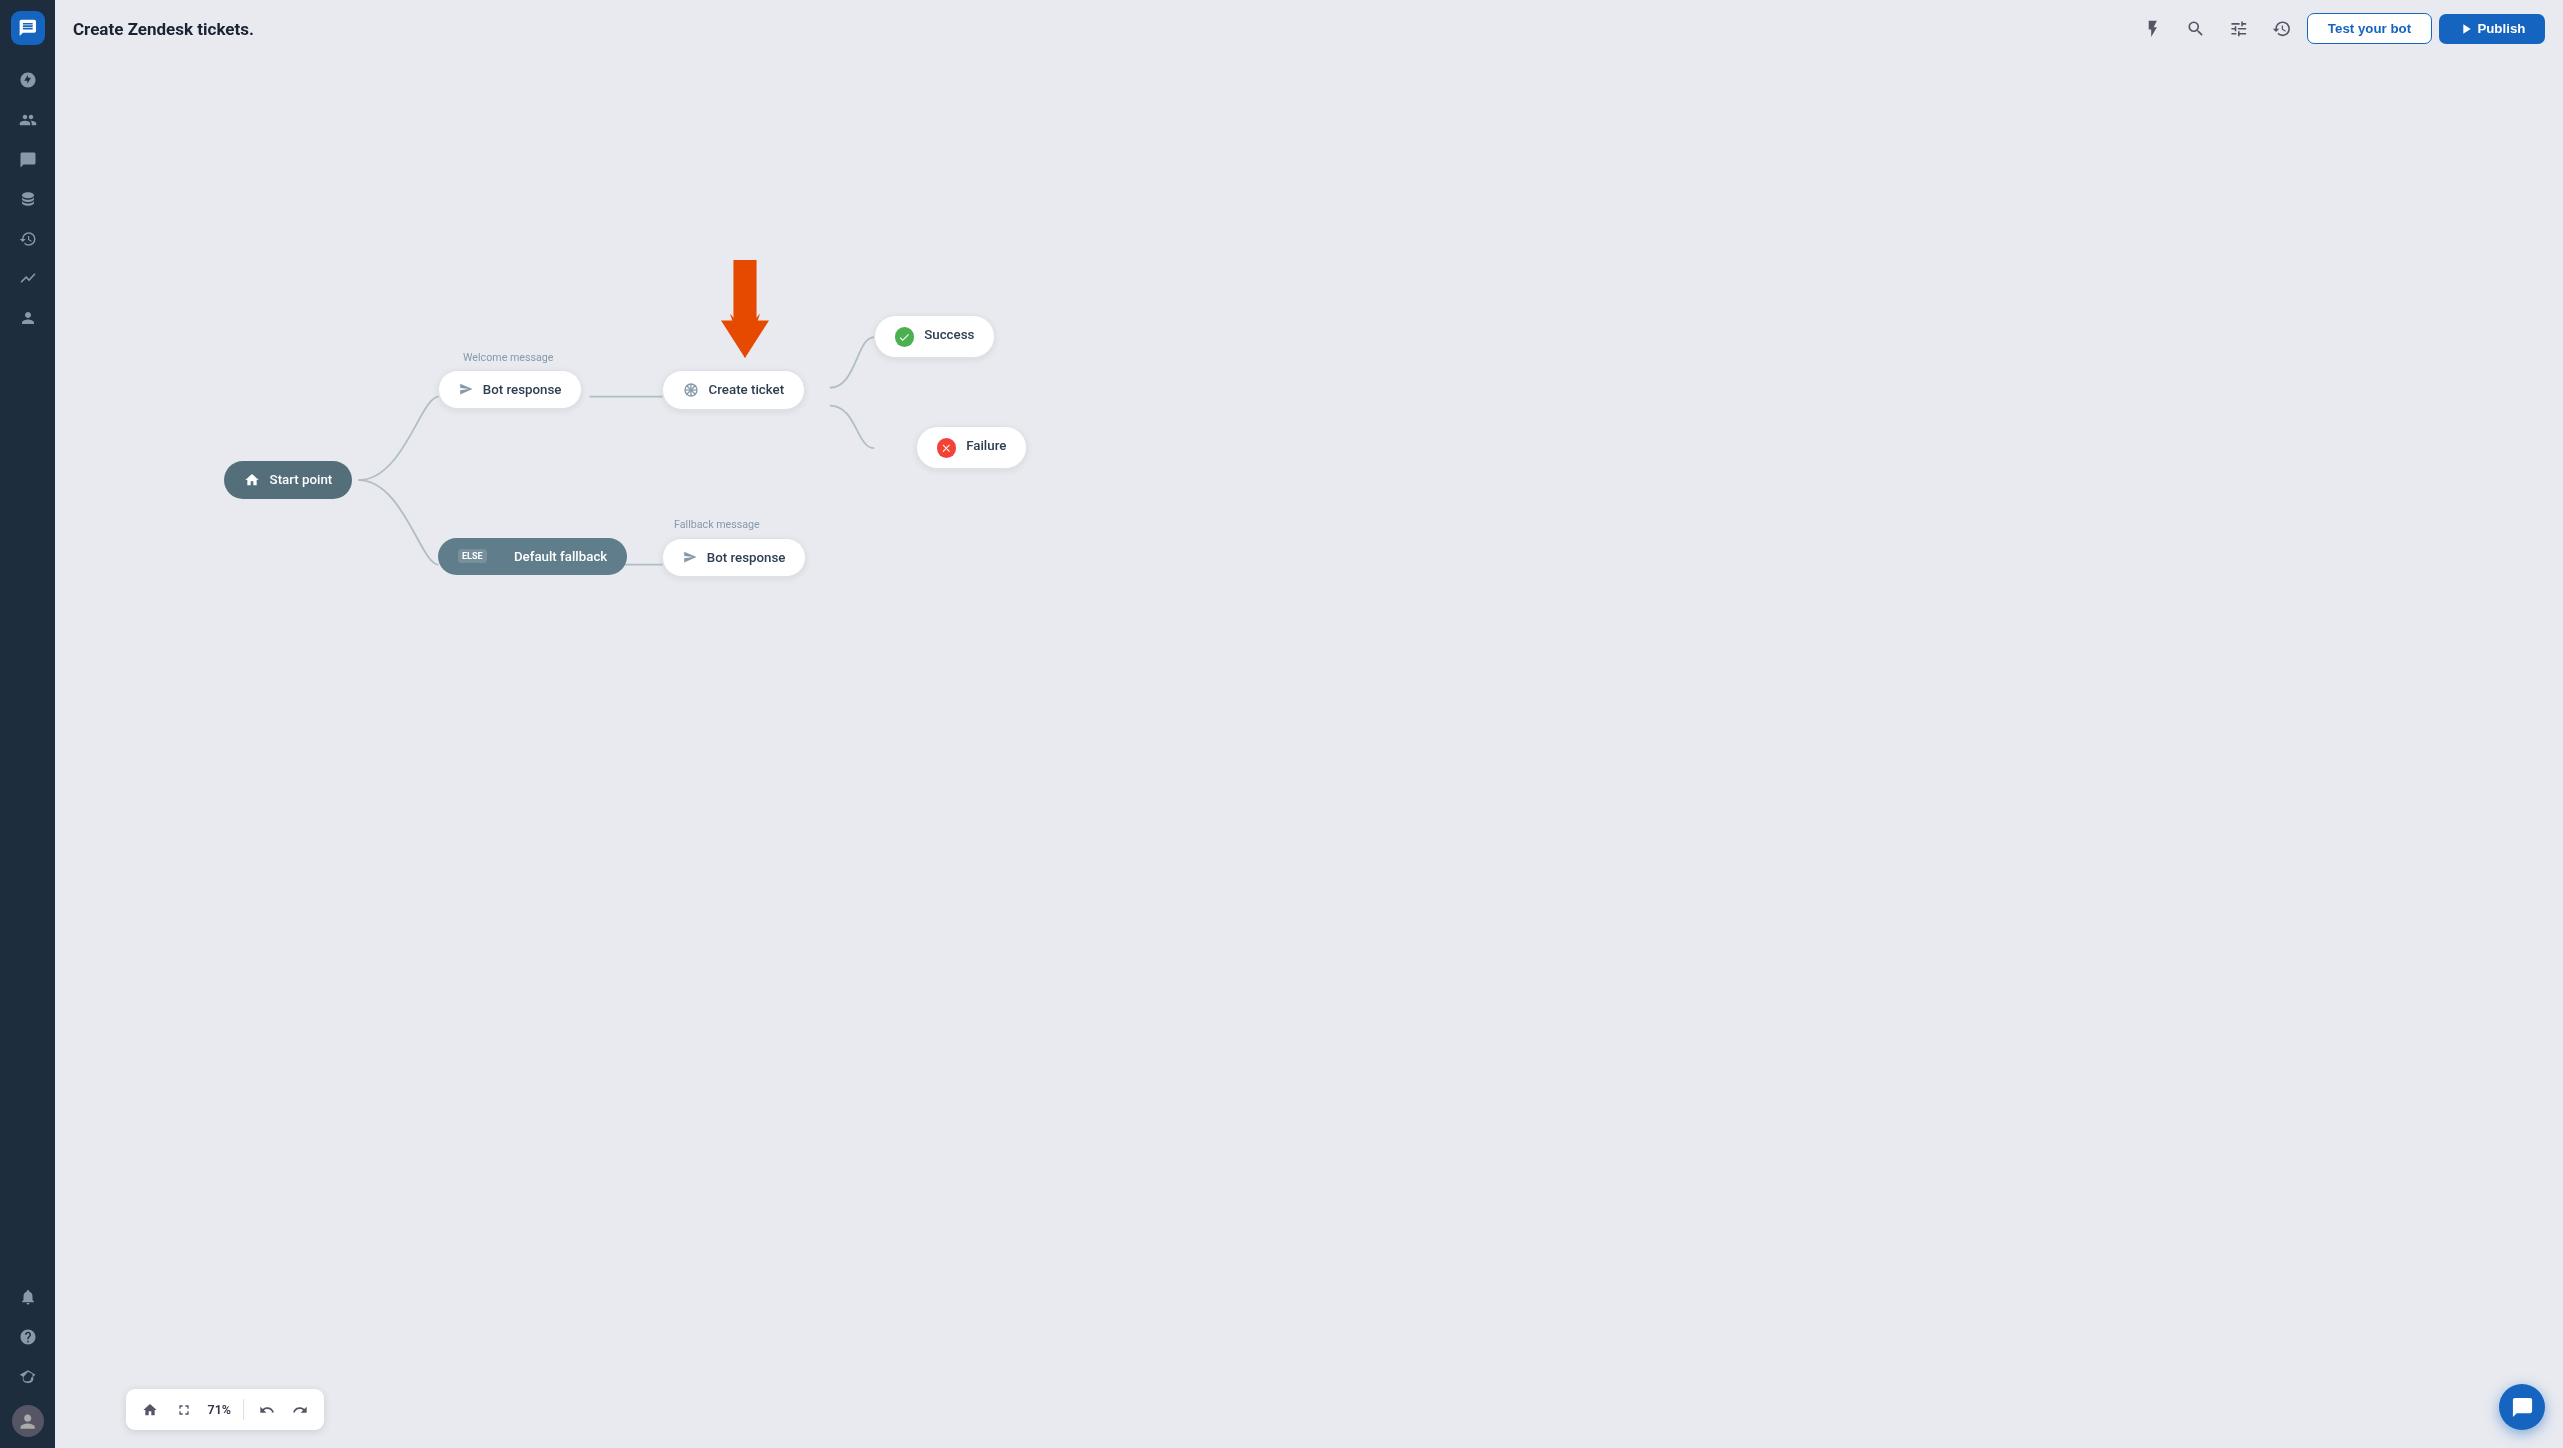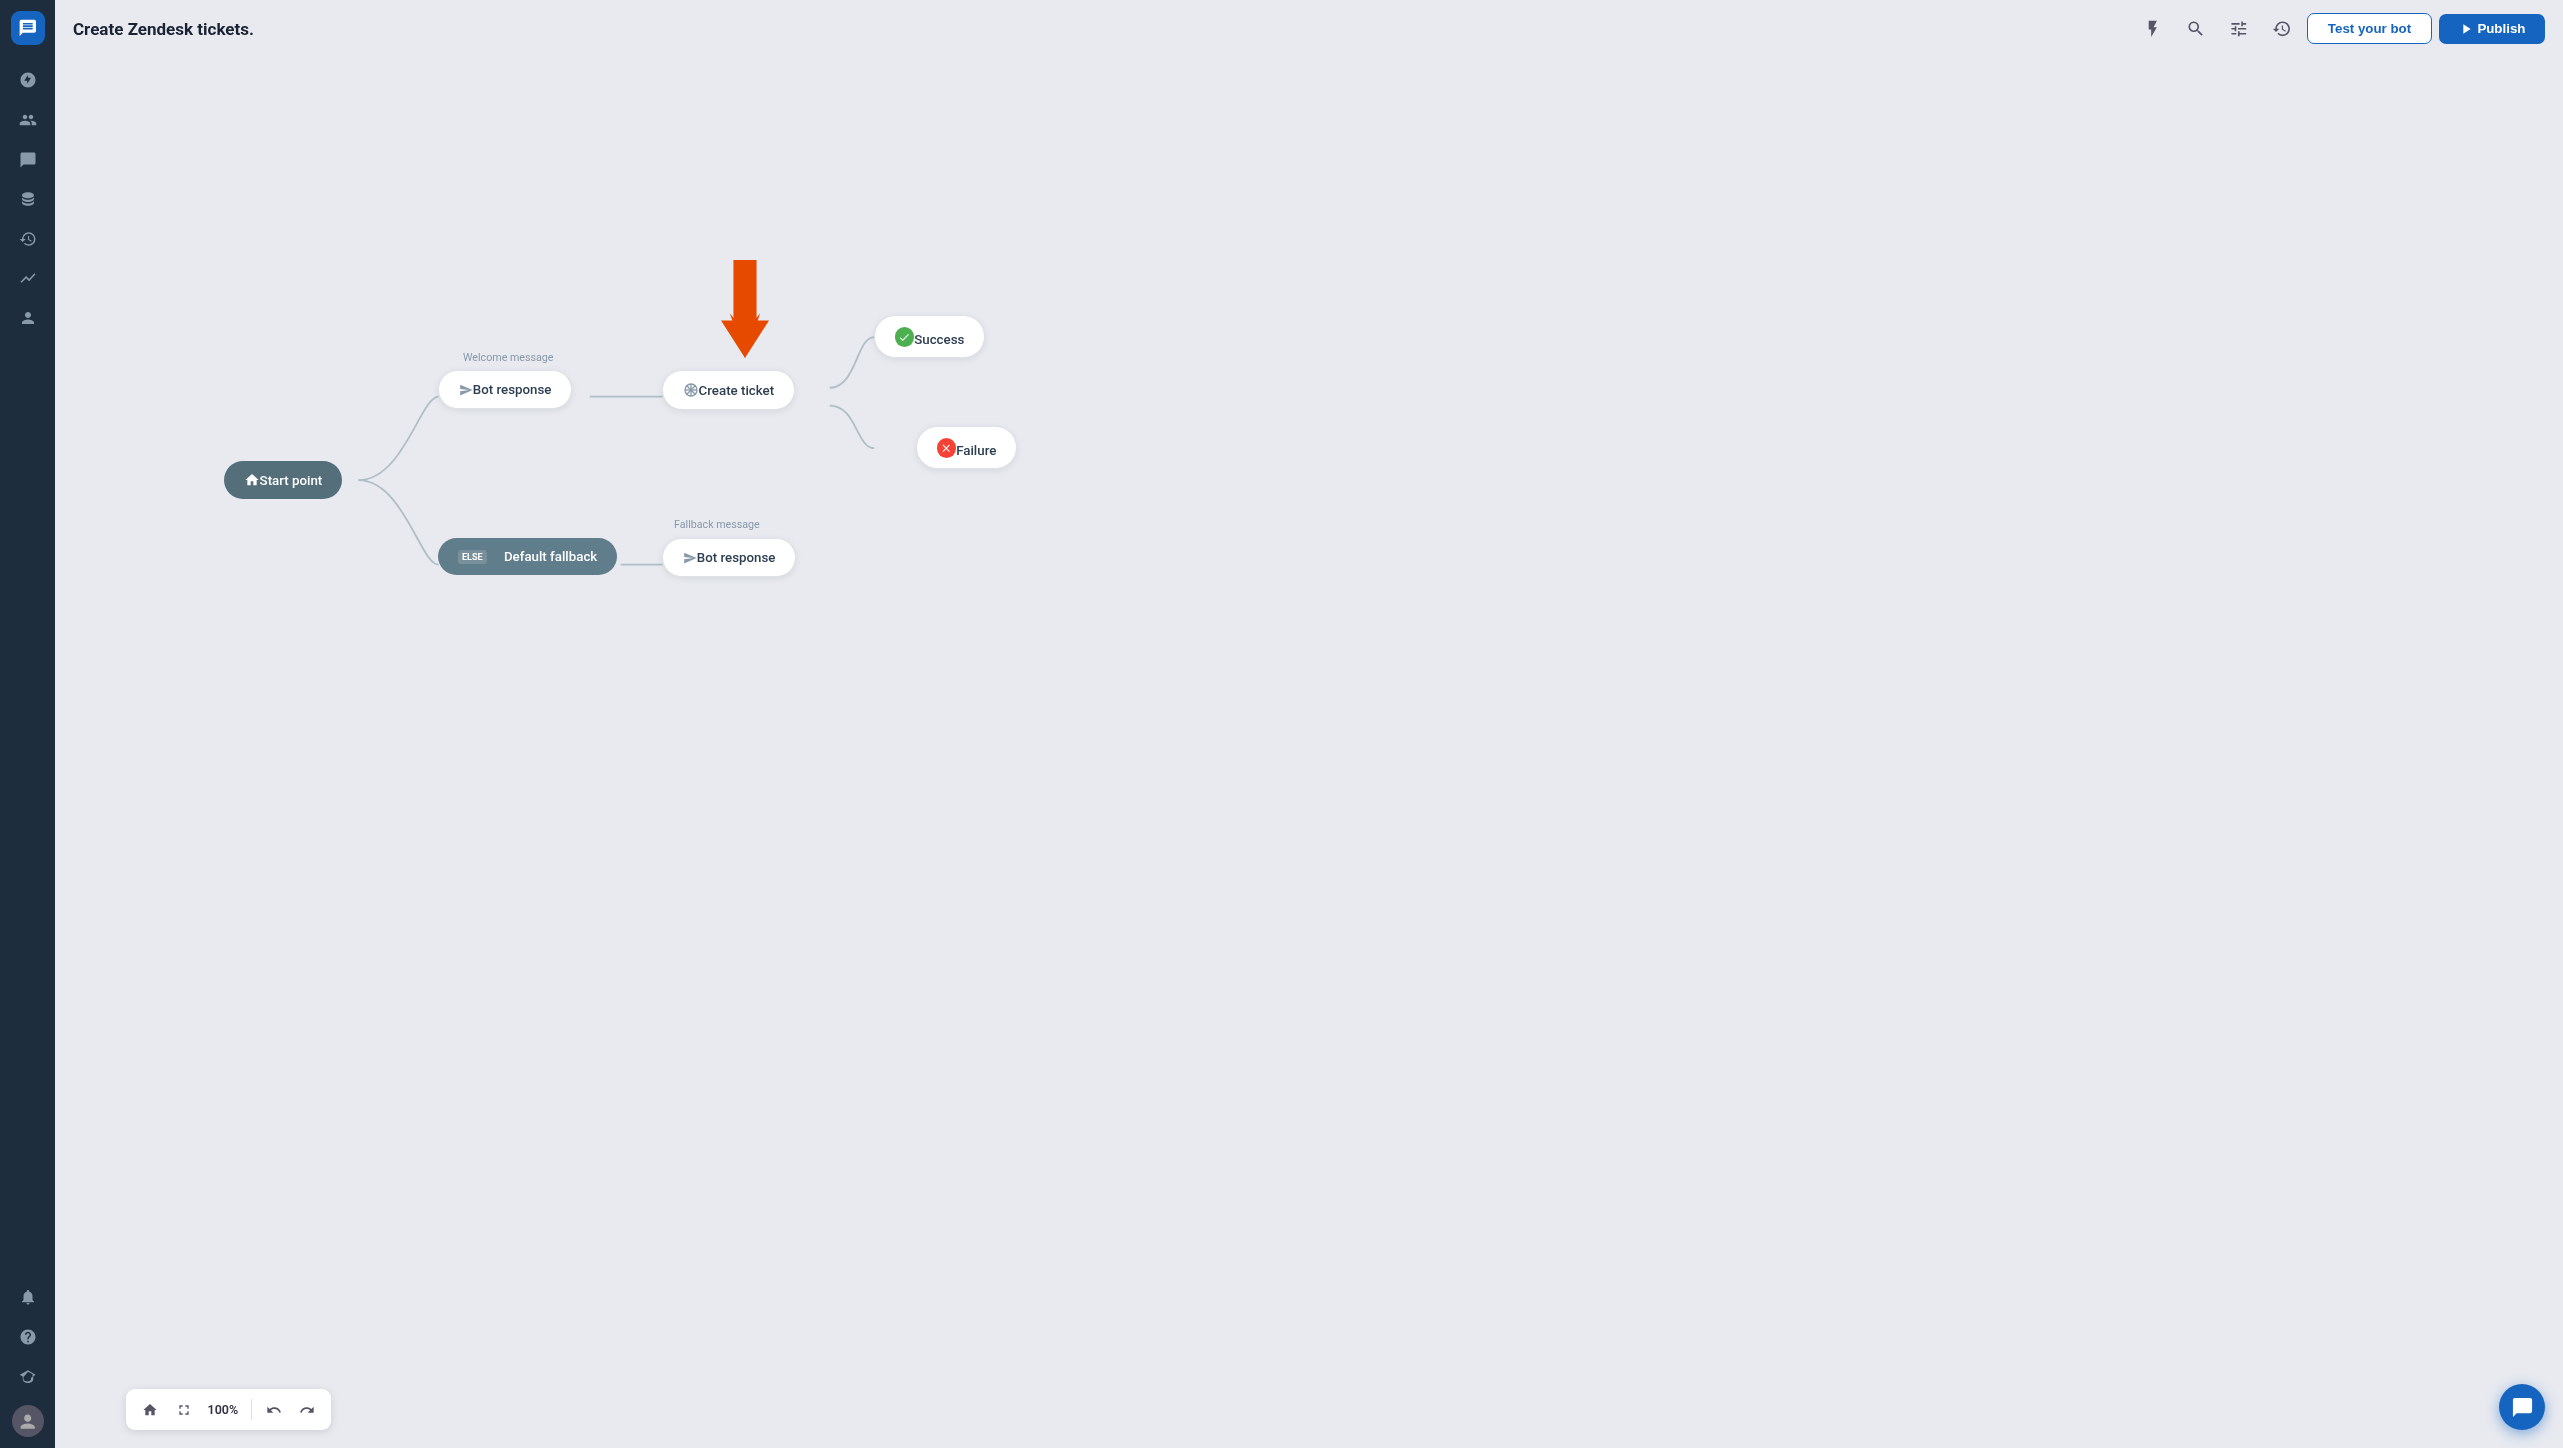--- a/index.html
+++ b/index.html
@@ -124,22 +124,22 @@
       flex: 1;
       position: relative;
       background: #e8eaf0;
       overflow: hidden;
     }
 
     
     .node {
       position: absolute;
       display: flex;
-      align-items: flex-end;
-      gap: 0;
+      align-items: flex-start;
+      gap: 10px;
       border-radius: 27px;
       padding: 10.7px 19.6px;
       font-size: 13.3px;
       font-weight: 500;
       cursor: pointer;
       user-select: none;
       white-space: nowrap;
     }
     .node-start {
       background: #546e7a;
@@ -518,21 +518,21 @@
       <button class="toolbar-btn" title="Home">
         <svg viewBox="0 0 24 24">
             <path d="M10 20v-6h4v6h5v-8h3L12 3 2 12h3v8z"></path>
           </svg>
       </button>
       <button class="toolbar-btn" title="Fullscreen">
         <svg viewBox="0 0 24 24">
             <path d="M7 14H5v5h5v-2H7v-3zm-2-4h2V7h3V5H5v5zm12 7h-3v2h5v-5h-2v3zM14 5v2h3v3h2V5h-5z"></path>
           </svg>
       </button>
-      <div class="toolbar-zoom">100%</div>
+      <div class="toolbar-zoom">71%</div>
       <div class="toolbar-divider"></div>
       <button class="toolbar-btn" title="Undo">
         <svg viewBox="0 0 24 24">
             <path d="M12.5 8c-2.65 0-5.05.99-6.9 2.6L2 7v9h9l-3.62-3.62c1.39-1.16 3.16-1.88 5.12-1.88 3.54 0 6.55 2.31 7.6 5.5l2.37-.78C21.08 11.03 17.15 8 12.5 8z"></path>
           </svg>
       </button>
       <button class="toolbar-btn" title="Redo">
         <svg viewBox="0 0 24 24">
             <path d="M18.4 10.6C16.55 8.99 14.15 8 11.5 8c-4.65 0-8.58 3.03-9.96 7.22L3.9 16c1.05-3.19 4.05-5.5 7.6-5.5 1.95 0 3.73.72 5.12 1.88L13 16h9V7l-3.6 3.6z"></path>
           </svg>

